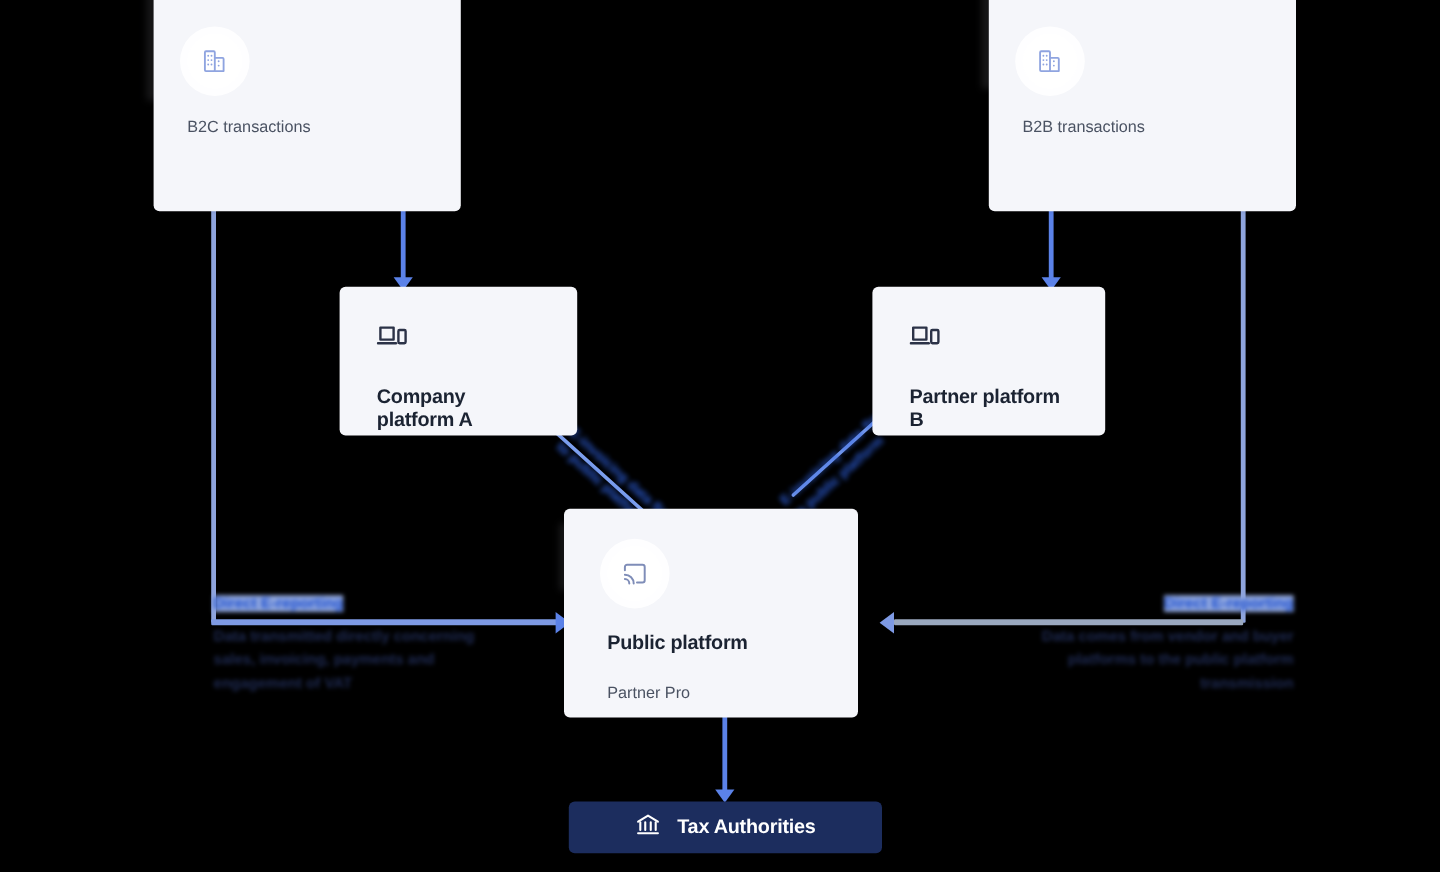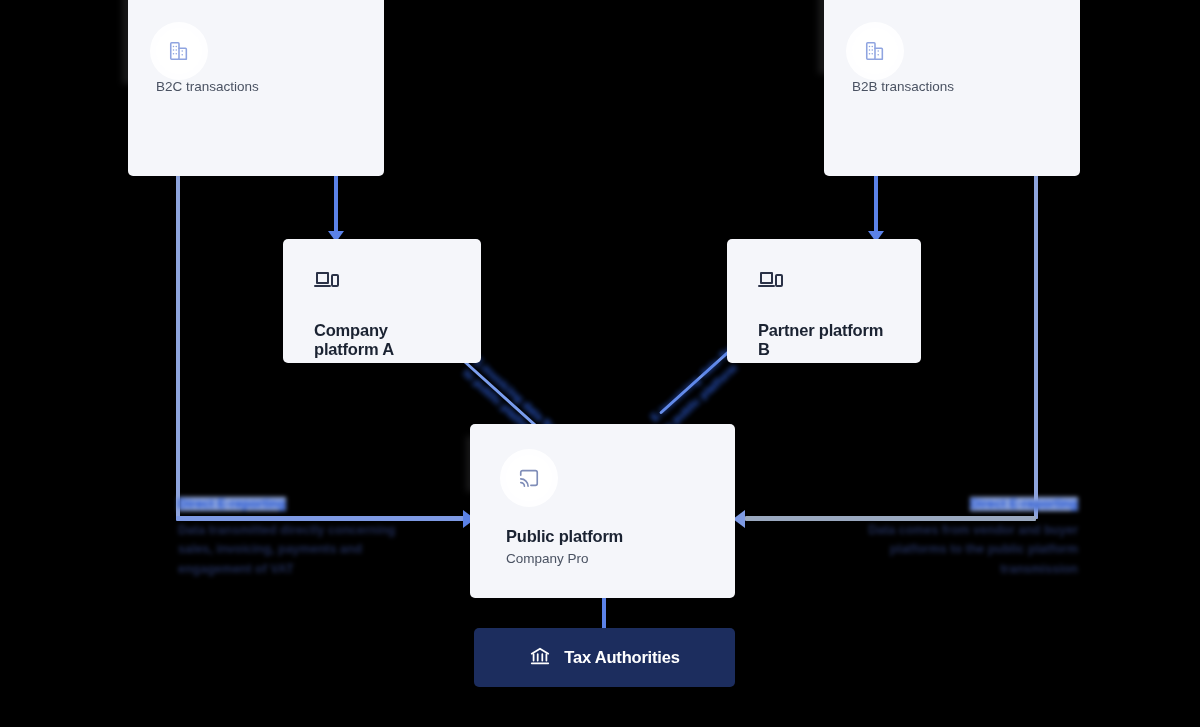--- a/index.html
+++ b/index.html
@@ -45,38 +45,38 @@
   }
   .card-inner{position:absolute;inset:0;padding:22px 26px;box-sizing:border-box;}
   .icon-circle{
     width:46px;height:46px;border-radius:50%;background:#fff;
     display:flex;align-items:center;justify-content:center;
     box-shadow:0 0 0 6px rgba(255,255,255,.9);
   }
   .card-title{
     font-size:16.5px;font-weight:700;color:#1b2332;letter-spacing:-.2px;
   }
-  .card-sub{font-size:13.5px;color:#4a5262;margin-top:5px;}
+  .card-sub{font-size:13.5px;color:#4a5262;margin-top:24px;}
 
   .company-a{left:128px;top:-18px;width:256px;height:194px;}
   .company-b{left:824px;top:-18px;width:256px;height:194px;}
   .company-a .card-inner,.company-b .card-inner{padding:46px 28px 0 28px;}
   .company-a .card-title,.company-b .card-title{margin-top:28px;}
 
   .platform-a{left:283px;top:239px;width:198px;height:124px;}
   .platform-b{left:727px;top:239px;width:194px;height:124px;}
   .platform-a .card-inner,.platform-b .card-inner{padding:30px 31px 0 31px;}
   .platform-a .card-title,.platform-b .card-title{margin-top:26px;}
 
-  .public{left:470px;top:424px;width:265px;height:174px;}
+  .public{left:470px;top:424px;width:245px;height:174px;}
   .public .card-inner{padding:31px 36px 0 36px;}
   .public .card-title{margin-top:26px;}
 
   .taxbox{
-    position:absolute;left:474px;top:628px;width:261px;height:59px;
+    position:absolute;left:474px;top:668px;width:261px;height:43px;
     background:#1c2d5e;border-radius:5px;
     display:flex;align-items:center;justify-content:center;gap:13px;
   }
   .taxbox .tax-label{color:#fff;font-size:16.5px;font-weight:700;letter-spacing:-.2px;}
 
   
   .note{position:absolute;width:232px;}
   .note .note-title{
     display:inline-block;font-size:12.5px;font-weight:700;color:#1d4fd0;
     background:#8fa6dd;filter:blur(1.9px);letter-spacing:.1px;
@@ -178,21 +178,21 @@
   <div class="card public">
     <div class="card-inner">
       <div class="icon-circle">
         <svg width="22" height="22" viewBox="0 0 24 24" fill="none" stroke="#7f8db8" stroke-width="1.8" stroke-linecap="round" stroke-linejoin="round">
           <path d="M3 17a4 4 0 0 1 4 4"></path>
           <path d="M3 13a8 8 0 0 1 8 8"></path>
           <path d="M3 9V6a2 2 0 0 1 2-2h14a2 2 0 0 1 2 2v12a2 2 0 0 1-2 2h-5"></path>
         </svg>
       </div>
       <div class="card-title">Public platform</div>
-      <div class="card-sub">Company Pro</div>
+      <div class="card-sub">Partner Pro</div>
     </div>
   </div>
 
   <div class="taxbox">
     <span>
       <svg width="22" height="22" viewBox="0 0 24 24" fill="none" stroke="#ffffff" stroke-width="1.9" stroke-linecap="round" stroke-linejoin="round">
         <path d="M3 9.5 12 4l9 5.5"></path>
         <path d="M5 10v7M9.5 10v7M14.5 10v7M19 10v7"></path>
         <path d="M3 20h18"></path>
       </svg>

